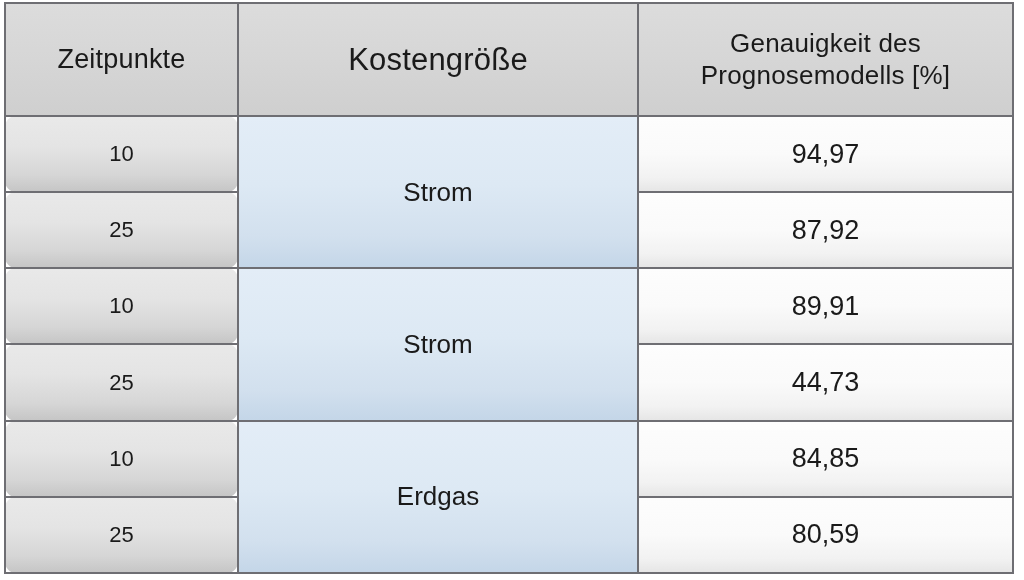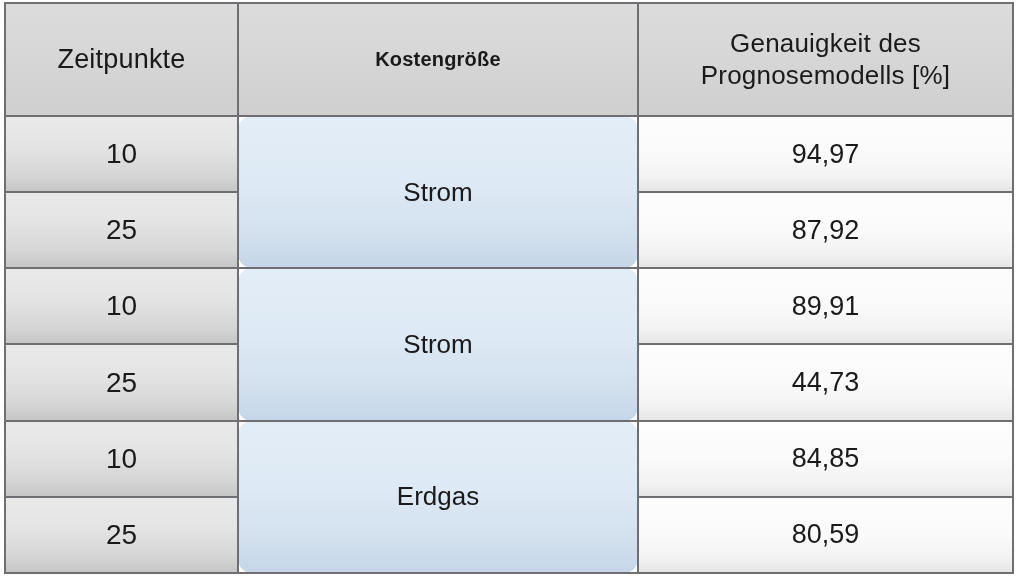--- a/index.html
+++ b/index.html
@@ -47,37 +47,37 @@
   
   table.results thead th {
     height: 113px;
     font-weight: normal;
     font-size: 27px;
     line-height: 1.22;
     background: linear-gradient(180deg, #dcdcdc 0%, #d6d6d6 50%, #cfcfcf 100%);
     letter-spacing: 0.2px;
   }
   table.results thead th.th-zeit { font-size: 27px; margin-left: 28px; }
-  table.results thead th.th-kost { font-size: 20px; font-weight: bold; }
+  table.results thead th.th-kost { font-size: 31px; }
   table.results thead th.th-gen  { font-size: 26px; }
 
   
   table.results tbody tr { height: 76px; }
 
   td.cell-zeit {
-    font-size: 28px;
+    font-size: 22px;
     background: linear-gradient(180deg,
                 #e9e9e9 0%, #e4e4e4 40%, #d6d6d6 78%, #c6c6c6 100%);
+    border-radius: 11px;
   }
 
   td.cell-kost {
     font-size: 26px;
     background: linear-gradient(180deg,
                 #e3edf7 0%, #dde9f4 45%, #d2e0ee 80%, #c4d6e8 100%);
-    border-radius: 14px;
   }
 
   td.cell-gen {
     font-size: 27px;
     background: linear-gradient(180deg,
                 #fdfdfd 0%, #fafafa 50%, #f2f2f2 82%, #e6e6e6 100%);
     margin-left: 30px;
   }
   .hdr-line  { display: block; text-align: center; }
 </style>

